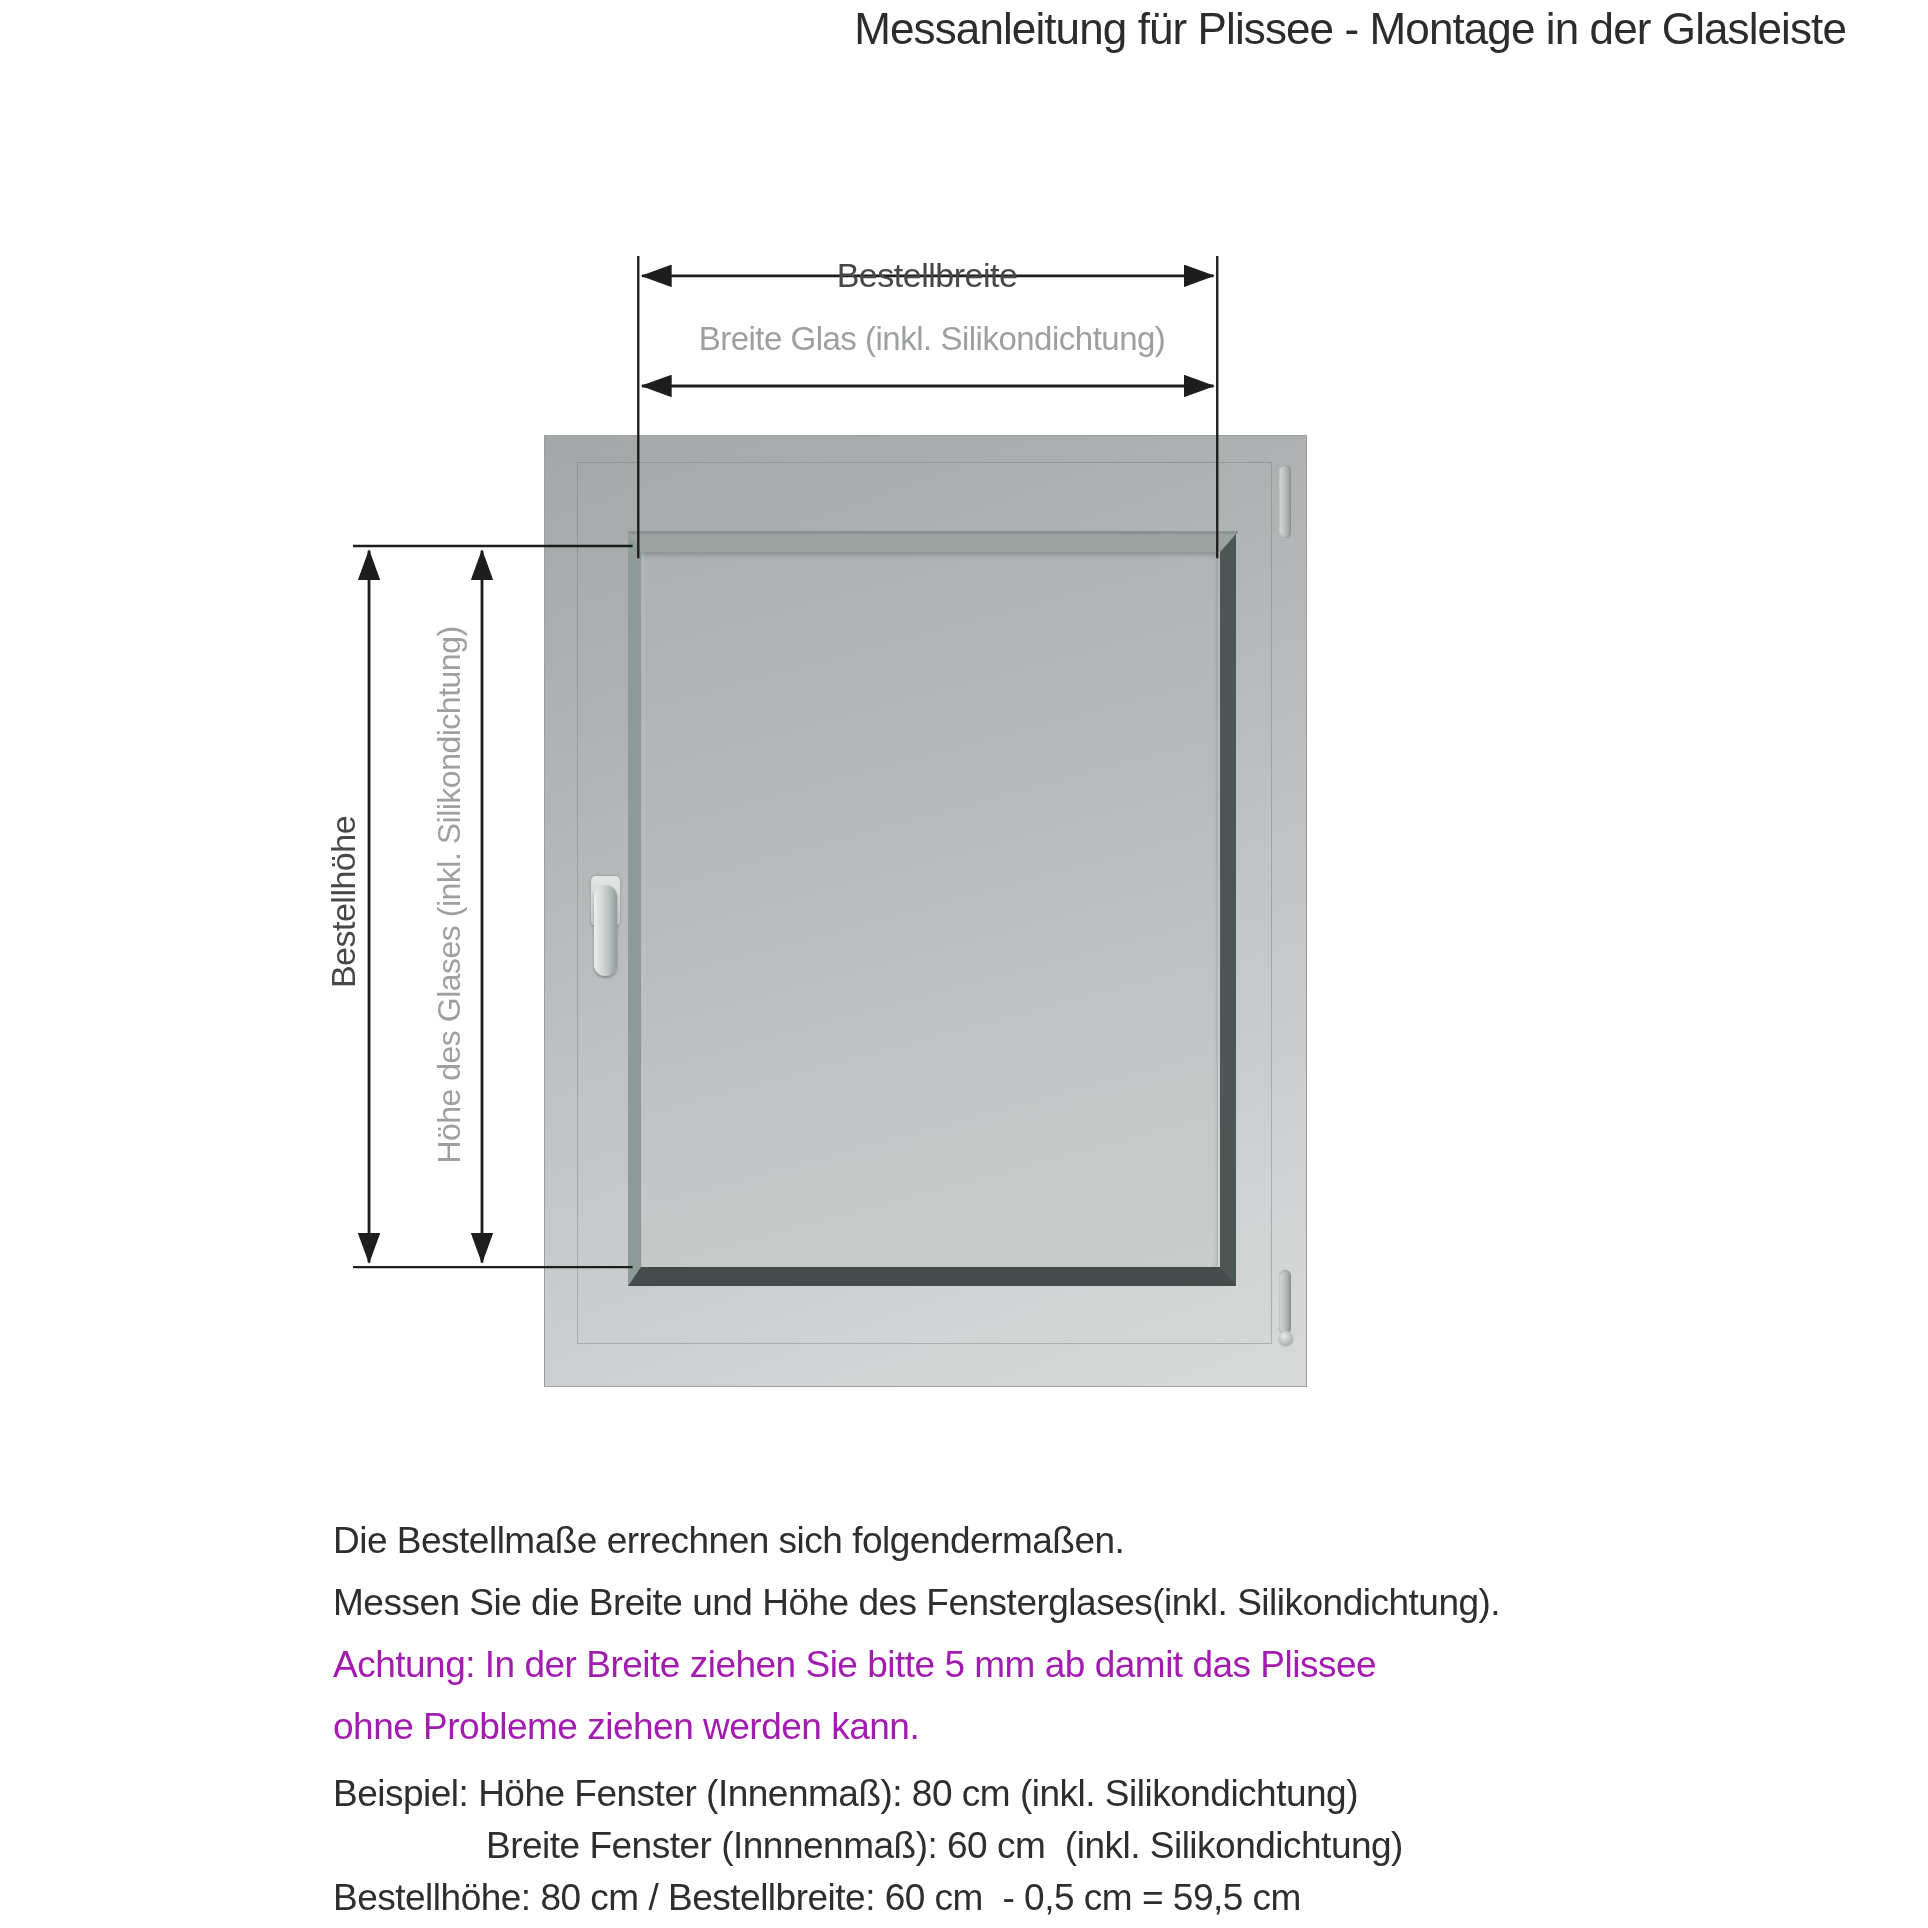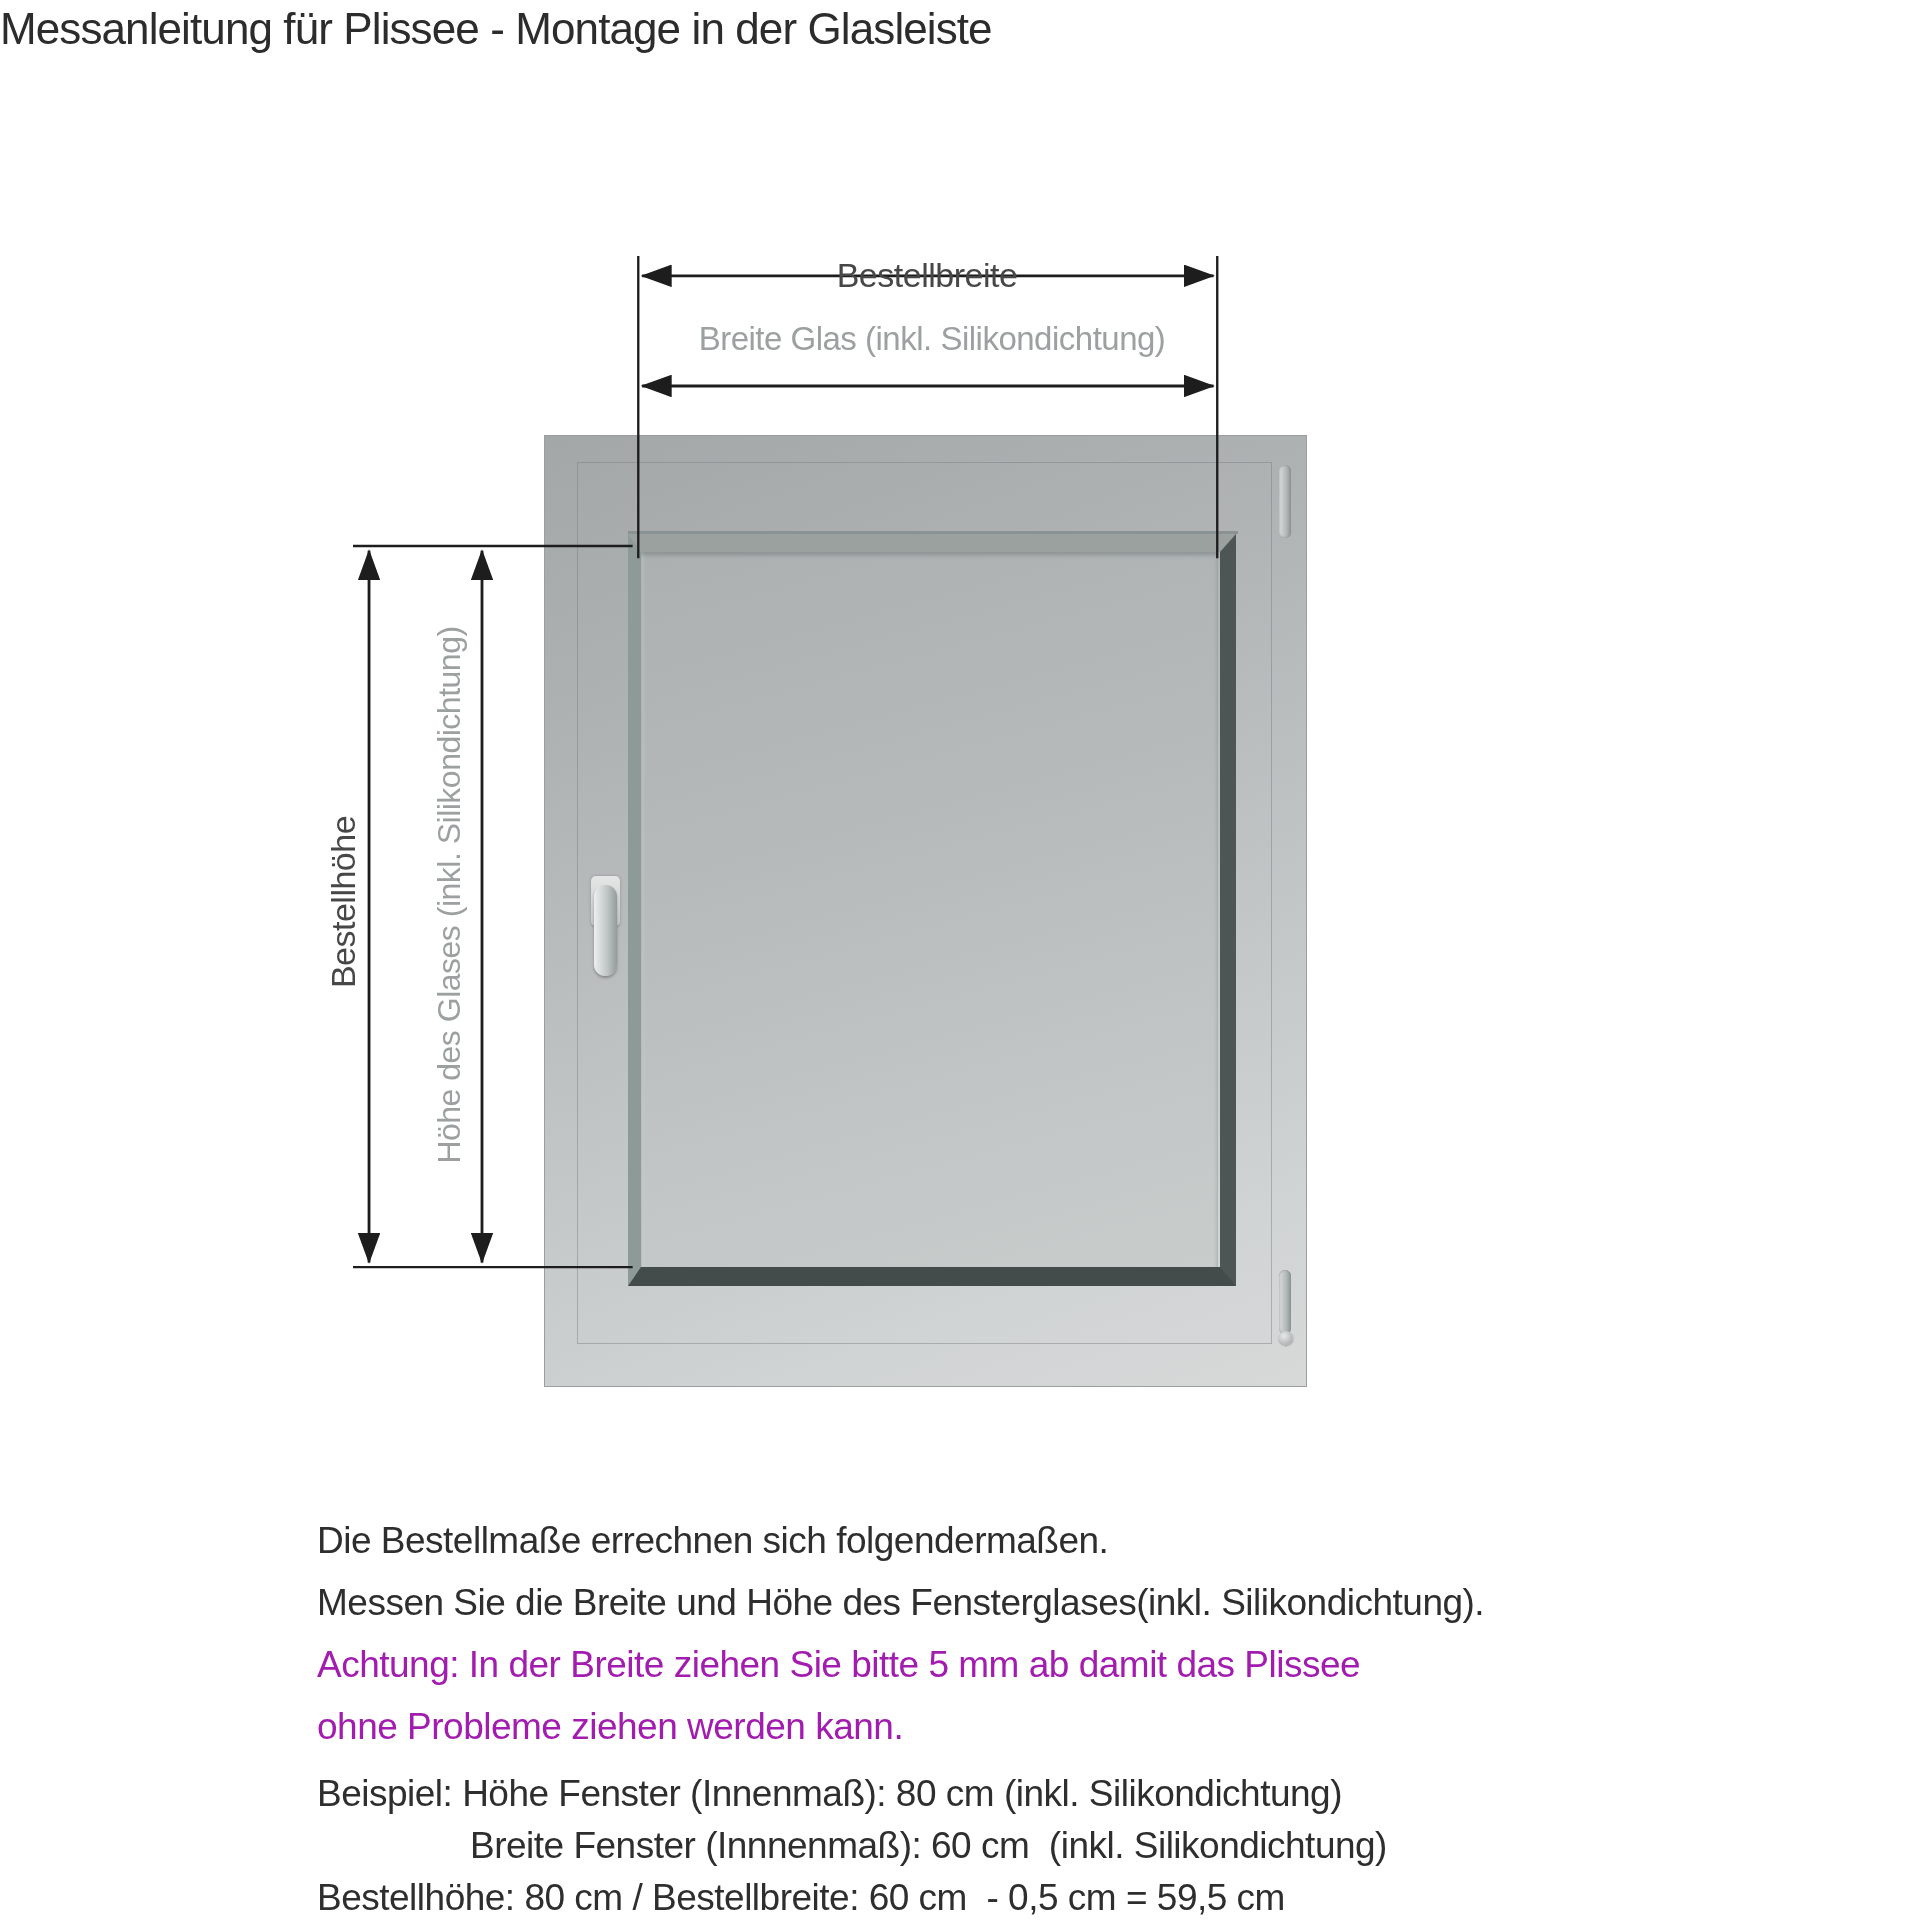--- a/index.html
+++ b/index.html
@@ -3,21 +3,21 @@
 <meta charset="utf-8">
 <style>
   html,body{margin:0;padding:0;background:#ffffff;}
   .page{
     position:relative;width:1928px;height:1928px;overflow:hidden;background:#ffffff;
     font-family:"Liberation Sans","DejaVu Sans",sans-serif;color:#2e2e2e;
   }
   .abs{position:absolute;}
   
   .title{
-    left:0;top:3.8px;width:1846px;text-align:left;
+    left:0;top:3.8px;width:1846px;text-align:right;
     font-size:44px;letter-spacing:-0.9px;color:#2c2c2c;
   }
   
   .window{
     left:544px;top:435px;width:763px;height:952px;
     background:linear-gradient(160deg,#a3a7a8 0%,#aeb2b3 25%,#c0c3c4 55%,#d1d4d4 85%,#d6d9d8 100%);
     border:0.9px solid #9a9e9f;box-sizing:border-box;
   }
   .frame-recess{
     left:32px;top:26px;right:34px;bottom:42px;
@@ -64,21 +64,21 @@
   .dim-dark{color:#474747;}
   .dim-gray{color:#9ca0a1;}
   .label-order-width{left:927px;top:224px;transform:translateX(-50%);font-size:34px;margin-top:32px;}
   .label-glass-width{left:932px;top:320px;transform:translateX(-50%);font-size:33px;}
   .label-order-height{left:343px;top:902px;transform:translate(-50%,-50%) rotate(-90deg);font-size:34px;}
   .label-glass-height{left:449px;top:895px;transform:translate(-50%,-50%) rotate(-90deg);font-size:32px;}
   
   .textblock{left:317px;letter-spacing:-0.5px;}
   .block-intro{top:1510px;font-size:37px;line-height:62px;}
   .block-example{top:1768px;font-size:37px;line-height:52px;}
-  .textline{white-space:pre;}
+  .textline{white-space:pre;margin-left:16px;}
   .warn{color:#a21caf;}
   .indent{padding-left:153px;}
 </style>
 </head>
 <body>
 
 <div class="page">
 
   <div class="abs title">Messanleitung für Plissee - Montage in der Glasleiste</div>
 

